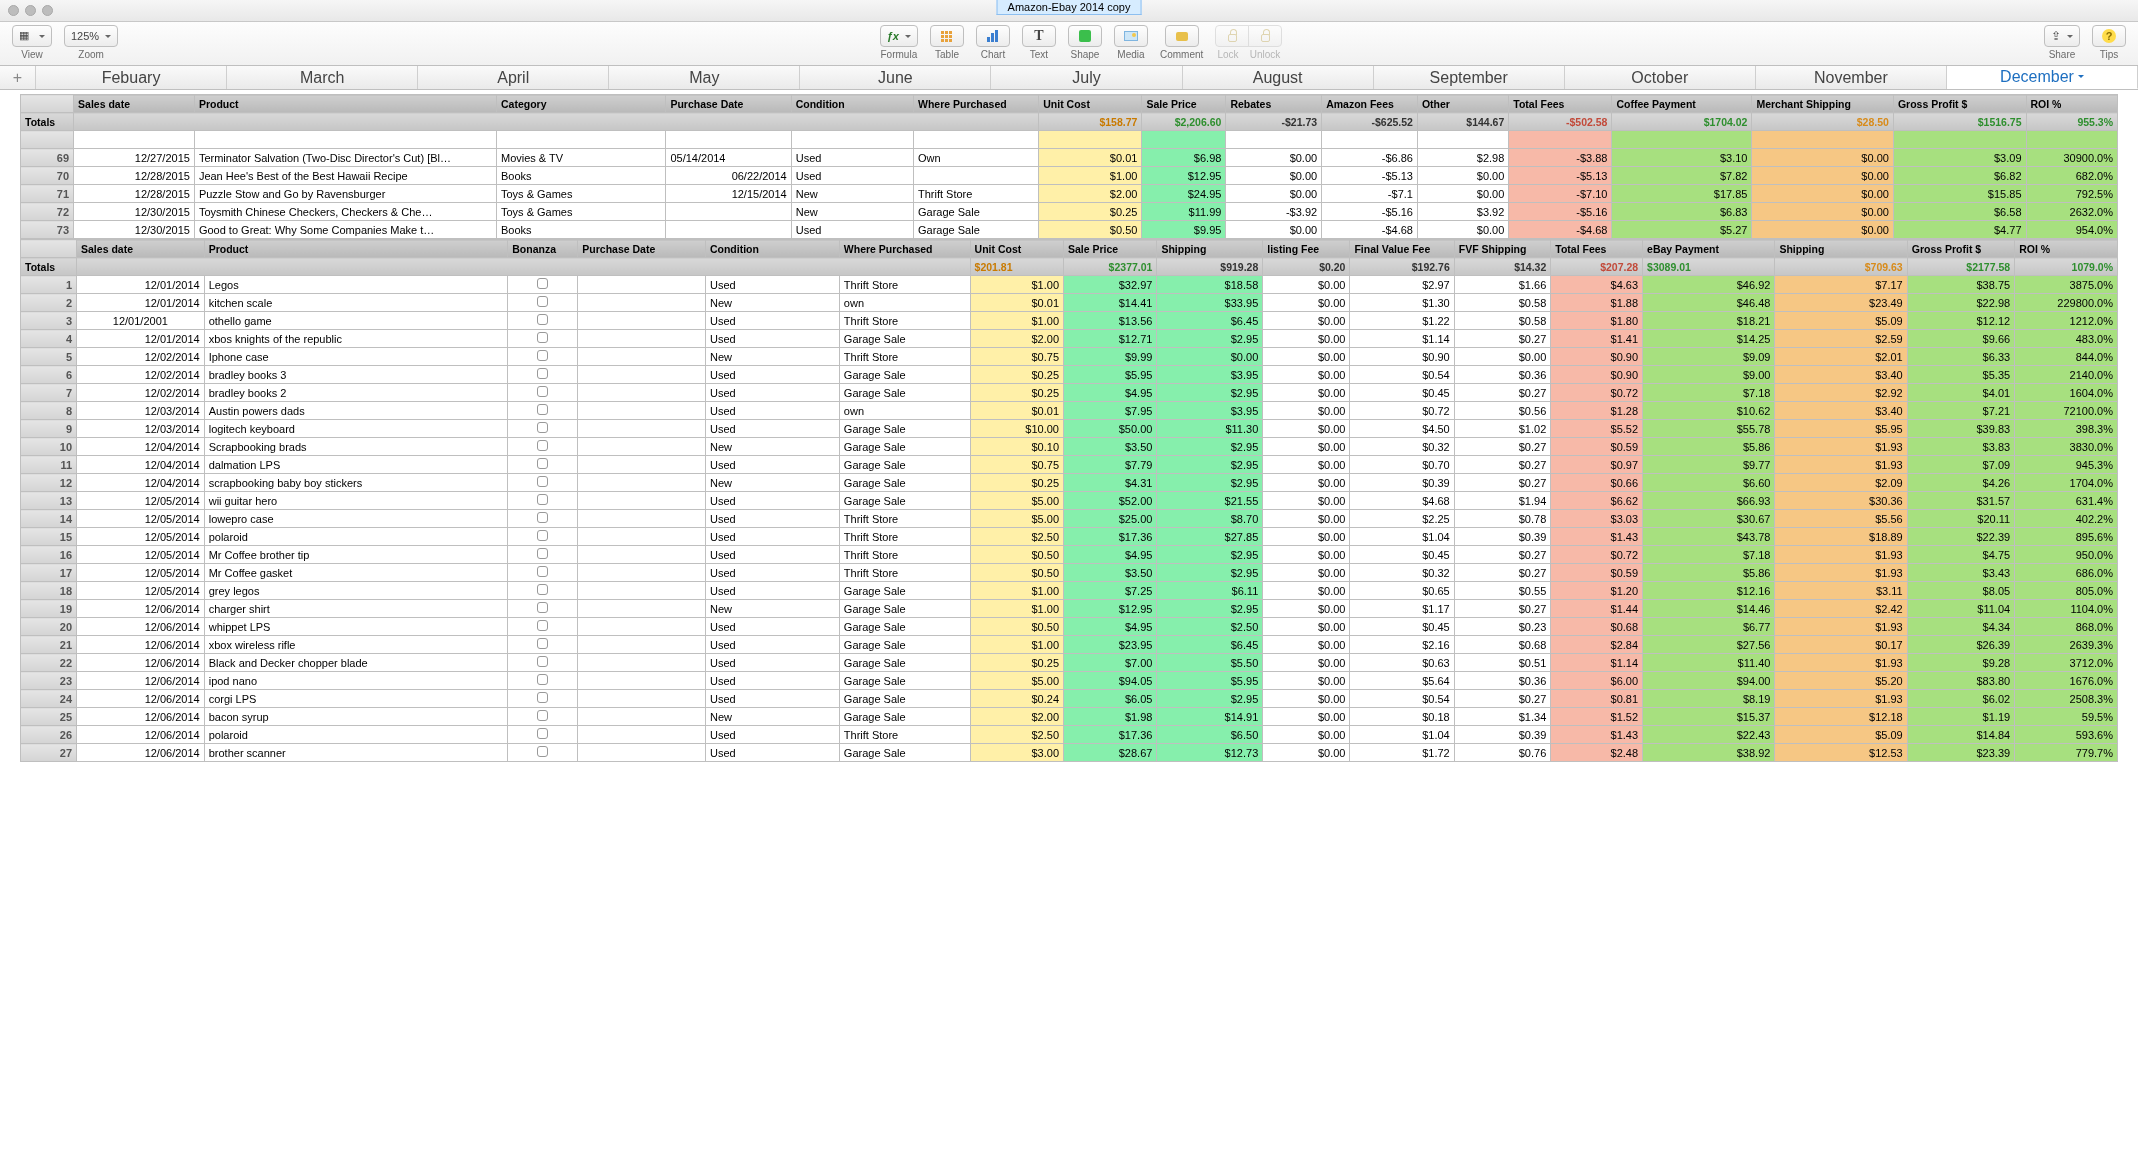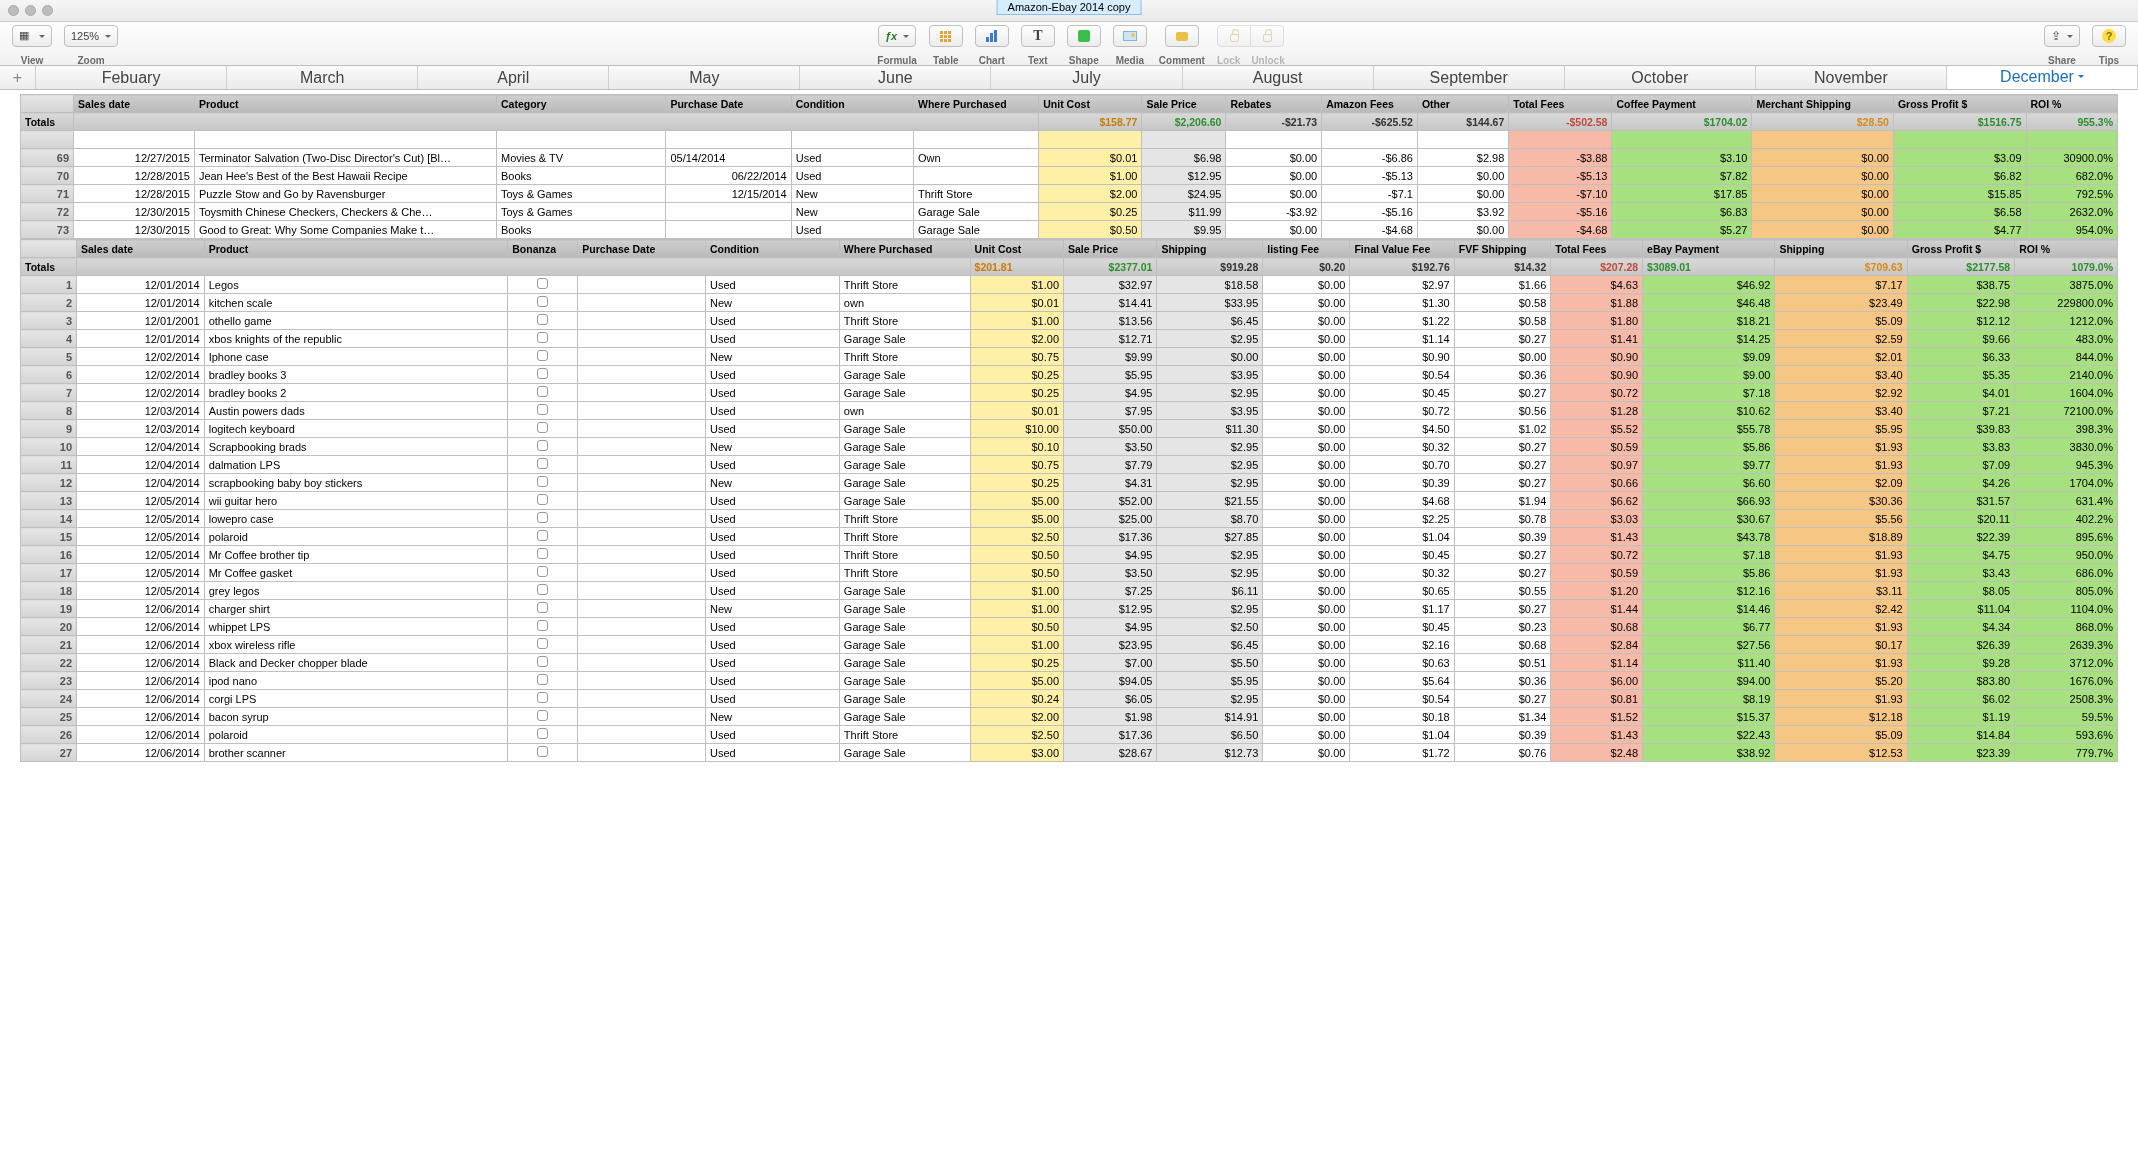--- a/index.html
+++ b/index.html
@@ -8,21 +8,21 @@
 
 .titlebar { height: 22px; background: linear-gradient(#f6f6f6,#e8e8e8); border-bottom: 1px solid #c8c8c8; display: flex; align-items: center; position: relative; }
 .traffic { display: flex; gap: 6px; padding-left: 8px; }
 .traffic span { width: 11px; height: 11px; border-radius: 50%; display: inline-block; background: #bdbdbd; border: 0.5px solid #a9a9a9; }
 .tab-label { position: absolute; left: 50%; transform: translateX(-50%); background: #d6ecff; border: 1px solid #8dbff0; padding: 1px 10px; font-size: 11px; top: 0; border-top: none; }
 
 
 .toolbar { height: 44px; background: linear-gradient(#fdfdfd,#f1f1f1); border-bottom: 1px solid #bfbfbf; display: flex; align-items: flex-start; padding: 3px 6px 0; }
 .tgroup { display: flex; flex-direction: column; align-items: center; margin: 0 6px; }
 .tgroup .btns { display: flex; gap: 0; }
-.tgroup .lbl { font-size: 10px; color: #6b6b6b; margin-top: 8px; font-weight: bold; }
+.tgroup .lbl { font-size: 10px; color: #6b6b6b; margin-top: 2px; }
 .tbtn { height: 22px; min-width: 34px; background: linear-gradient(#fefefe,#ececec); border: 1px solid #bfbfbf; border-radius: 4px; display: inline-flex; align-items: center; justify-content: center; padding: 0 6px; font-size: 11px; color: #444; gap: 3px; }
 .tbtn + .tbtn { margin-left: -1px; border-top-left-radius: 0; border-bottom-left-radius: 0; }
 .tbtn:first-child:not(:only-child){ border-top-right-radius: 0; border-bottom-right-radius: 0; }
 .spacer { flex: 1; }
 .icon-sq { width: 14px; height: 14px; display: inline-block; }
 .ico-table { display:inline-grid; grid-template-columns:repeat(3,3px); grid-template-rows:repeat(3,3px); gap:1px; }
 .ico-table i { background:#e8a23c; }
 .ico-chart { display:flex; align-items:flex-end; gap:1px; height:12px; }
 .ico-chart i { width:3px; background:#3a7ed0; display:inline-block; }
 .ico-text { font-family: serif; font-weight:bold; font-size:14px; }
@@ -55,21 +55,21 @@
 thead th { background: linear-gradient(#cfcfcf,#b9b9b9); font-weight: bold; font-size:10.5px; text-align:left; color:#000; }
 .rowhdr { background: linear-gradient(#e5e5e5,#d4d4d4); text-align:right; font-weight:bold; width: 32px; color:#555; }
 .totals-label { background: linear-gradient(#d8d8d8,#c6c6c6); font-weight:bold; }
 td.num { text-align: right; }
 td.txt { text-align: left; }
 td.chk { text-align:center; }
 td.chk i{ display:inline-block;width:11px;height:11px;border:1px solid #999;border-radius:3px;background:#fff; }
 
 
 .c-uc   { background:#fff0a8; } 
-.c-spA  { background:#e5e5e5; }
+.c-spA  { background:#86efac; }
 .c-fees { background:#f7b9a8; } 
 .c-pay  { background:#a7e07f; } 
 .c-ship { background:#f6c784; } 
 .c-gp   { background:#a7e07f; }
 .c-roi  { background:#a7e07f; }
 .bold-orange{ color:#c97a00; font-weight:bold; }
 .bold-green { color:#2e8f2e; font-weight:bold; }
 .bold-red   { color:#c24a3a; font-weight:bold; }
 .bold-or2   { color:#d88b1a; font-weight:bold; }
 .bold-dk    { color:#333; font-weight:bold; }
@@ -499,21 +499,21 @@
           <td class="num">$1.30</td>
           <td class="num">$0.58</td>
           <td class="num c-fees">$1.88</td>
           <td class="num c-pay">$46.48</td>
           <td class="num c-ship">$23.49</td>
           <td class="num c-gp">$22.98</td>
           <td class="num c-roi">229800.0%</td>
         </tr>
         <tr>
           <td class="rowhdr">3</td>
-          <td class="num" style="text-align:right">12/01/2001</td>
+          <td class="num" style="text-align:center">12/01/2001</td>
           <td class="txt">othello game</td>
           <td class="chk"><i></i></td>
           <td class="txt"></td>
           <td class="txt">Used</td>
           <td class="txt">Thrift Store</td>
           <td class="num c-uc">$1.00</td>
           <td class="num c-spA">$13.56</td>
           <td class="num c-spA">$6.45</td>
           <td class="num">$0.00</td>
           <td class="num">$1.22</td>

